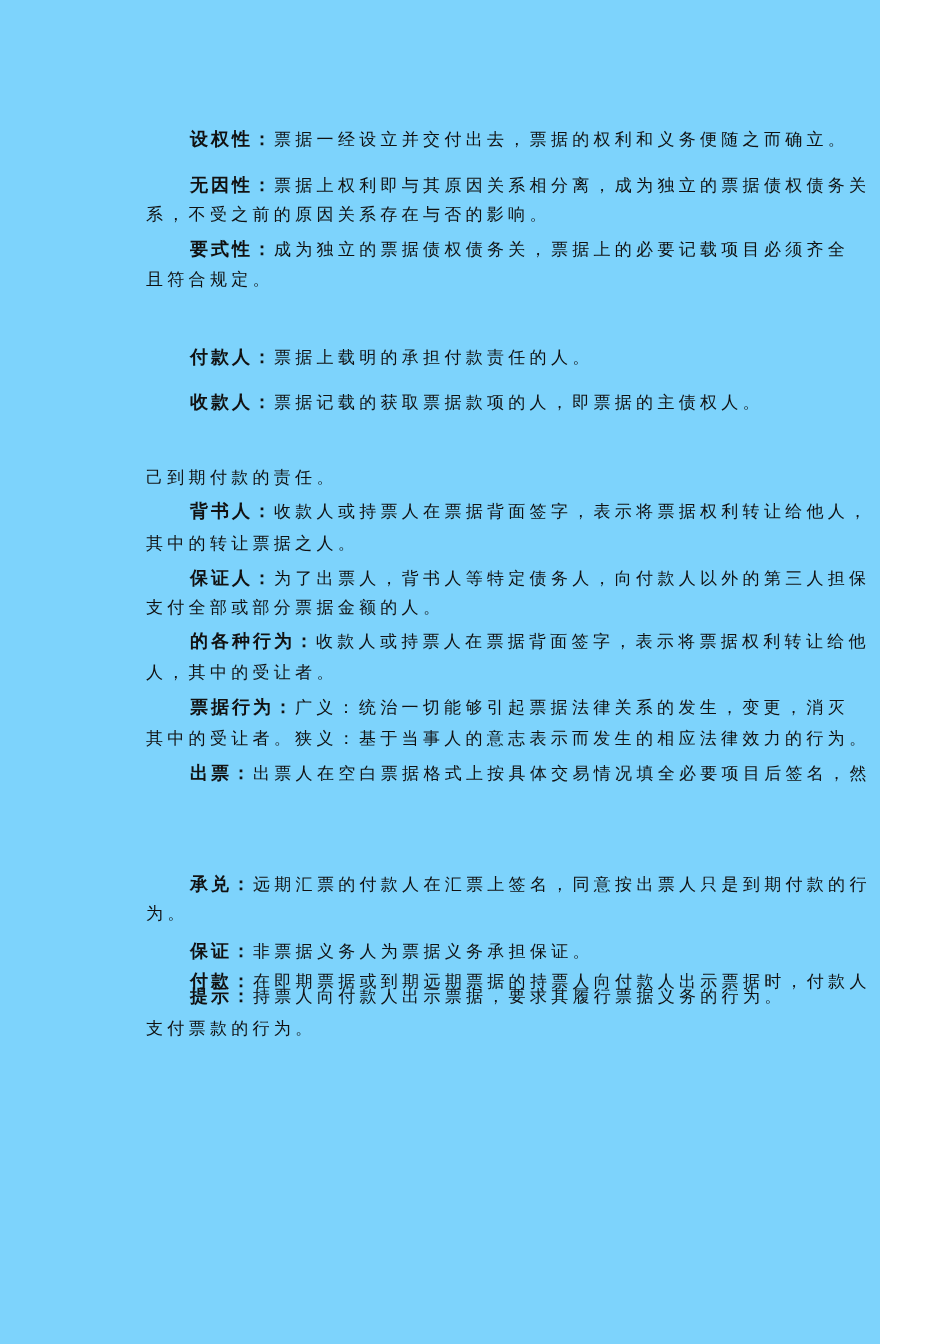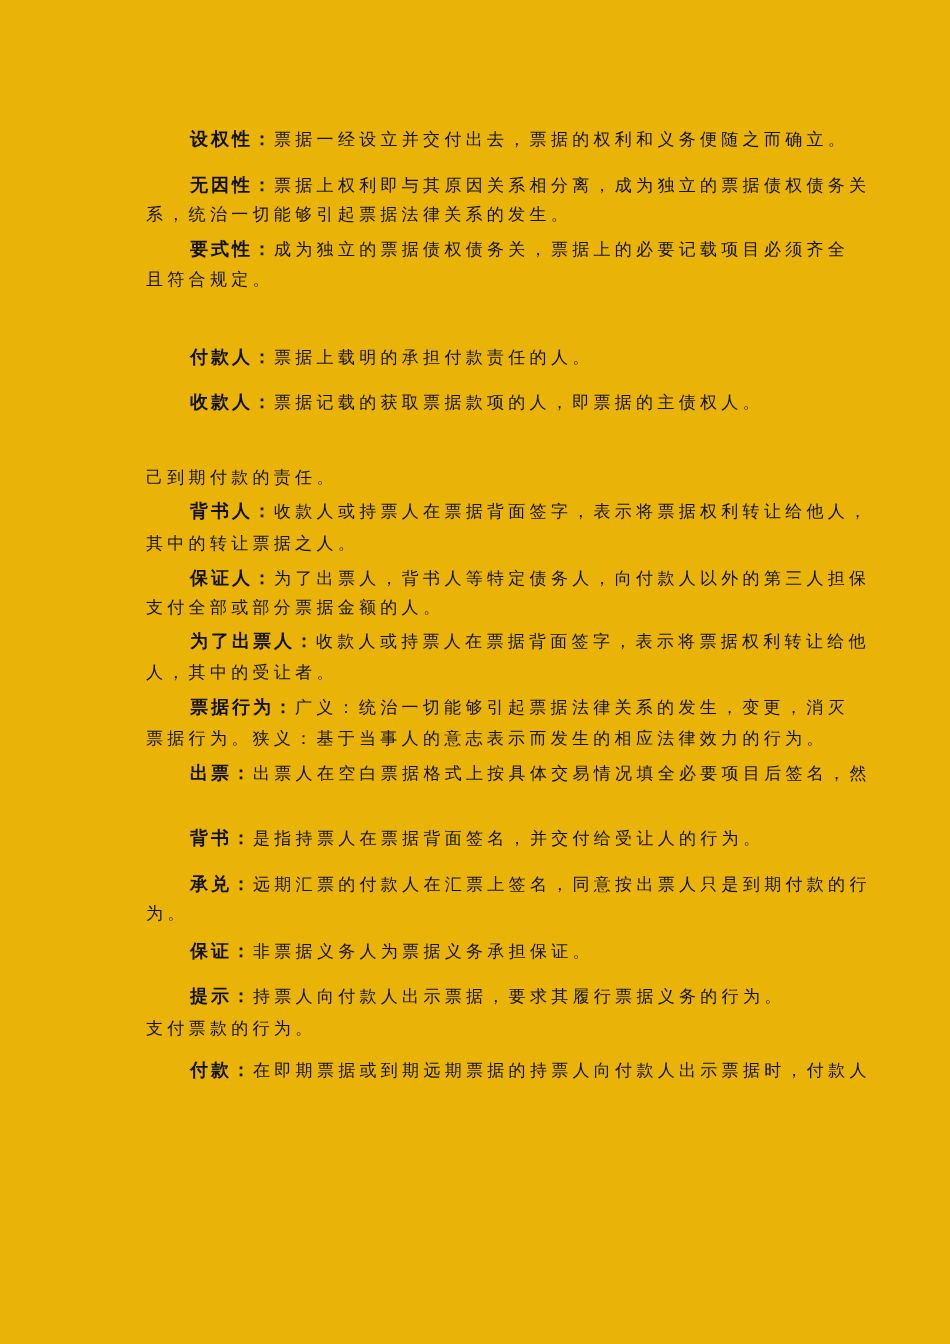--- a/index.html
+++ b/index.html
@@ -1,63 +1,62 @@
 <!DOCTYPE html>
 <html><head>
 <meta charset="utf-8">
 <style>
   html, body { margin: 0; padding: 0; background: #ffffff; }
   body { width: 950px; height: 1344px; position: relative; overflow: hidden;
          font-family: "DejaVu Serif", "Liberation Serif", serif; color: #111111; }
-  .page { position: absolute; left: 0; top: 0; width: 950px; height: 1344px; background: #eab308; }
+  .page { position: absolute; left: 0; top: 0; width: 880px; height: 1344px; background: #7dd3fc; }
   .line { position: absolute; white-space: nowrap; font-size: 17px; line-height: 22px;
           letter-spacing: 4.3px; }
   .first { left: 190px; }
   .cont { left: 146px; }
   .term { font-weight: bold; font-size: 18px; letter-spacing: 3px; font-family: "DejaVu Sans", "Liberation Sans", sans-serif; }
 </style>
 </head>
 <body>
 
 <div class="page">
 
   <div class="line first" style="top:128px"><span class="term">设权性：</span><span>票据一经设立并交付出去，票据的权利和义务便随之而确立。</span></div>
 
   <div class="line first" style="top:174px"><span class="term">无因性：</span><span>票据上权利即与其原因关系相分离，成为独立的票据债权债务关</span></div>
-  <div class="line cont" style="top:203px">系，统治一切能够引起票据法律关系的发生。</div>
+  <div class="line cont" style="top:203px">系，不受之前的原因关系存在与否的影响。</div>
 
   <div class="line first" style="top:238px"><span class="term">要式性：</span><span>成为独立的票据债权债务关，票据上的必要记载项目必须齐全</span></div>
   <div class="line cont" style="top:268px">且符合规定。</div>
 
 
   <div class="line first" style="top:346px"><span class="term">付款人：</span><span>票据上载明的承担付款责任的人。</span></div>
 
   <div class="line first" style="top:391px"><span class="term">收款人：</span><span>票据记载的获取票据款项的人，即票据的主债权人。</span></div>
 
   <div class="line cont" style="top:466px">己到期付款的责任。</div>
 
   <div class="line first" style="top:500px"><span class="term">背书人：</span><span>收款人或持票人在票据背面签字，表示将票据权利转让给他人，</span></div>
   <div class="line cont" style="top:532px">其中的转让票据之人。</div>
 
   <div class="line first" style="top:567px"><span class="term">保证人：</span><span>为了出票人，背书人等特定债务人，向付款人以外的第三人担保</span></div>
   <div class="line cont" style="top:596px">支付全部或部分票据金额的人。</div>
 
-  <div class="line first" style="top:630px"><span class="term">为了出票人：</span><span>收款人或持票人在票据背面签字，表示将票据权利转让给他</span></div>
+  <div class="line first" style="top:630px"><span class="term">的各种行为：</span><span>收款人或持票人在票据背面签字，表示将票据权利转让给他</span></div>
   <div class="line cont" style="top:661px">人，其中的受让者。</div>
 
   <div class="line first" style="top:696px"><span class="term">票据行为：</span><span>广义：统治一切能够引起票据法律关系的发生，变更，消灭</span></div>
-  <div class="line cont" style="top:727px">票据行为。狭义：基于当事人的意志表示而发生的相应法律效力的行为。</div>
+  <div class="line cont" style="top:727px">其中的受让者。狭义：基于当事人的意志表示而发生的相应法律效力的行为。</div>
 
   <div class="line first" style="top:762px"><span class="term">出票：</span><span>出票人在空白票据格式上按具体交易情况填全必要项目后签名，然</span></div>
 
-  <div class="line first" style="top:827px"><span class="term">背书：</span><span>是指持票人在票据背面签名，并交付给受让人的行为。</span></div>
 
   <div class="line first" style="top:873px"><span class="term">承兑：</span><span>远期汇票的付款人在汇票上签名，同意按出票人只是到期付款的行</span></div>
   <div class="line cont" style="top:902px">为。</div>
 
   <div class="line first" style="top:940px"><span class="term">保证：</span><span>非票据义务人为票据义务承担保证。</span></div>
 
   <div class="line first" style="top:985px"><span class="term">提示：</span><span>持票人向付款人出示票据，要求其履行票据义务的行为。</span></div>
 
-  <div class="line first" style="top:1059px"><span class="term">付款：</span><span>在即期票据或到期远期票据的持票人向付款人出示票据时，付款人</span></div>
+  <div class="line first" style="top:970px"><span class="term">付款：</span><span>在即期票据或到期远期票据的持票人向付款人出示票据时，付款人</span></div>
   <div class="line cont" style="top:1017px">支付票款的行为。</div>
 
 </div>
 
 </body></html>

